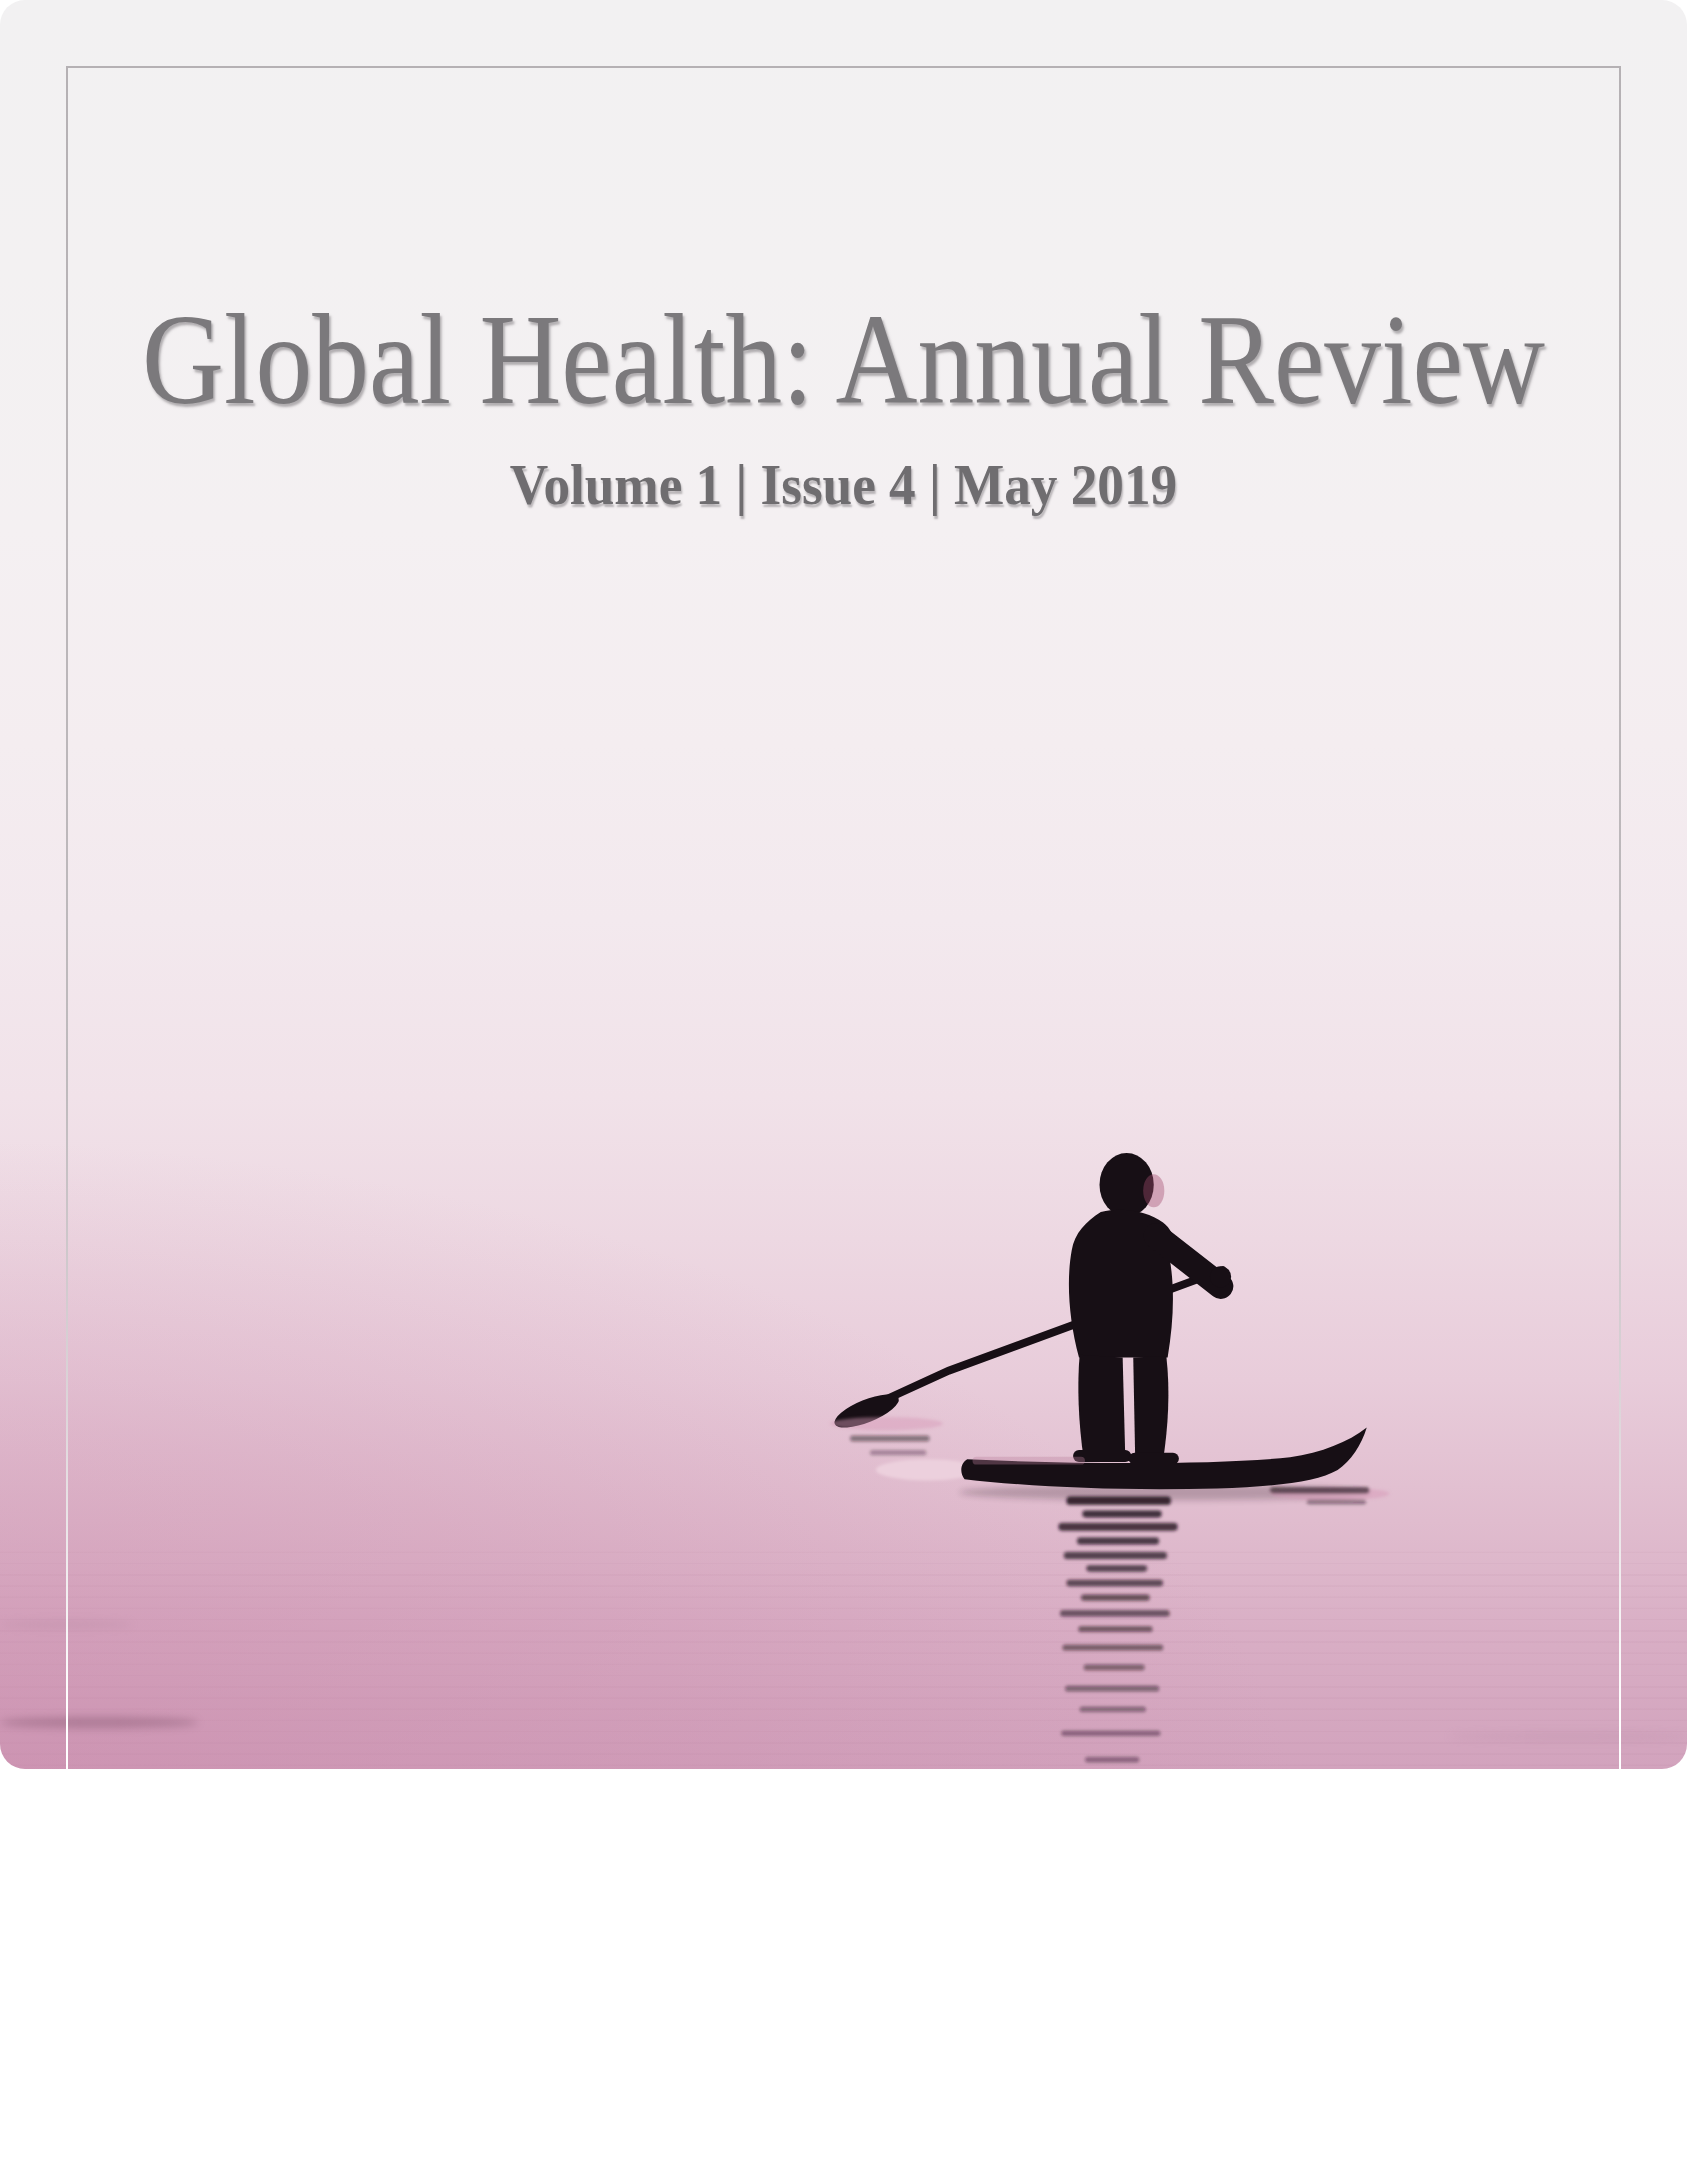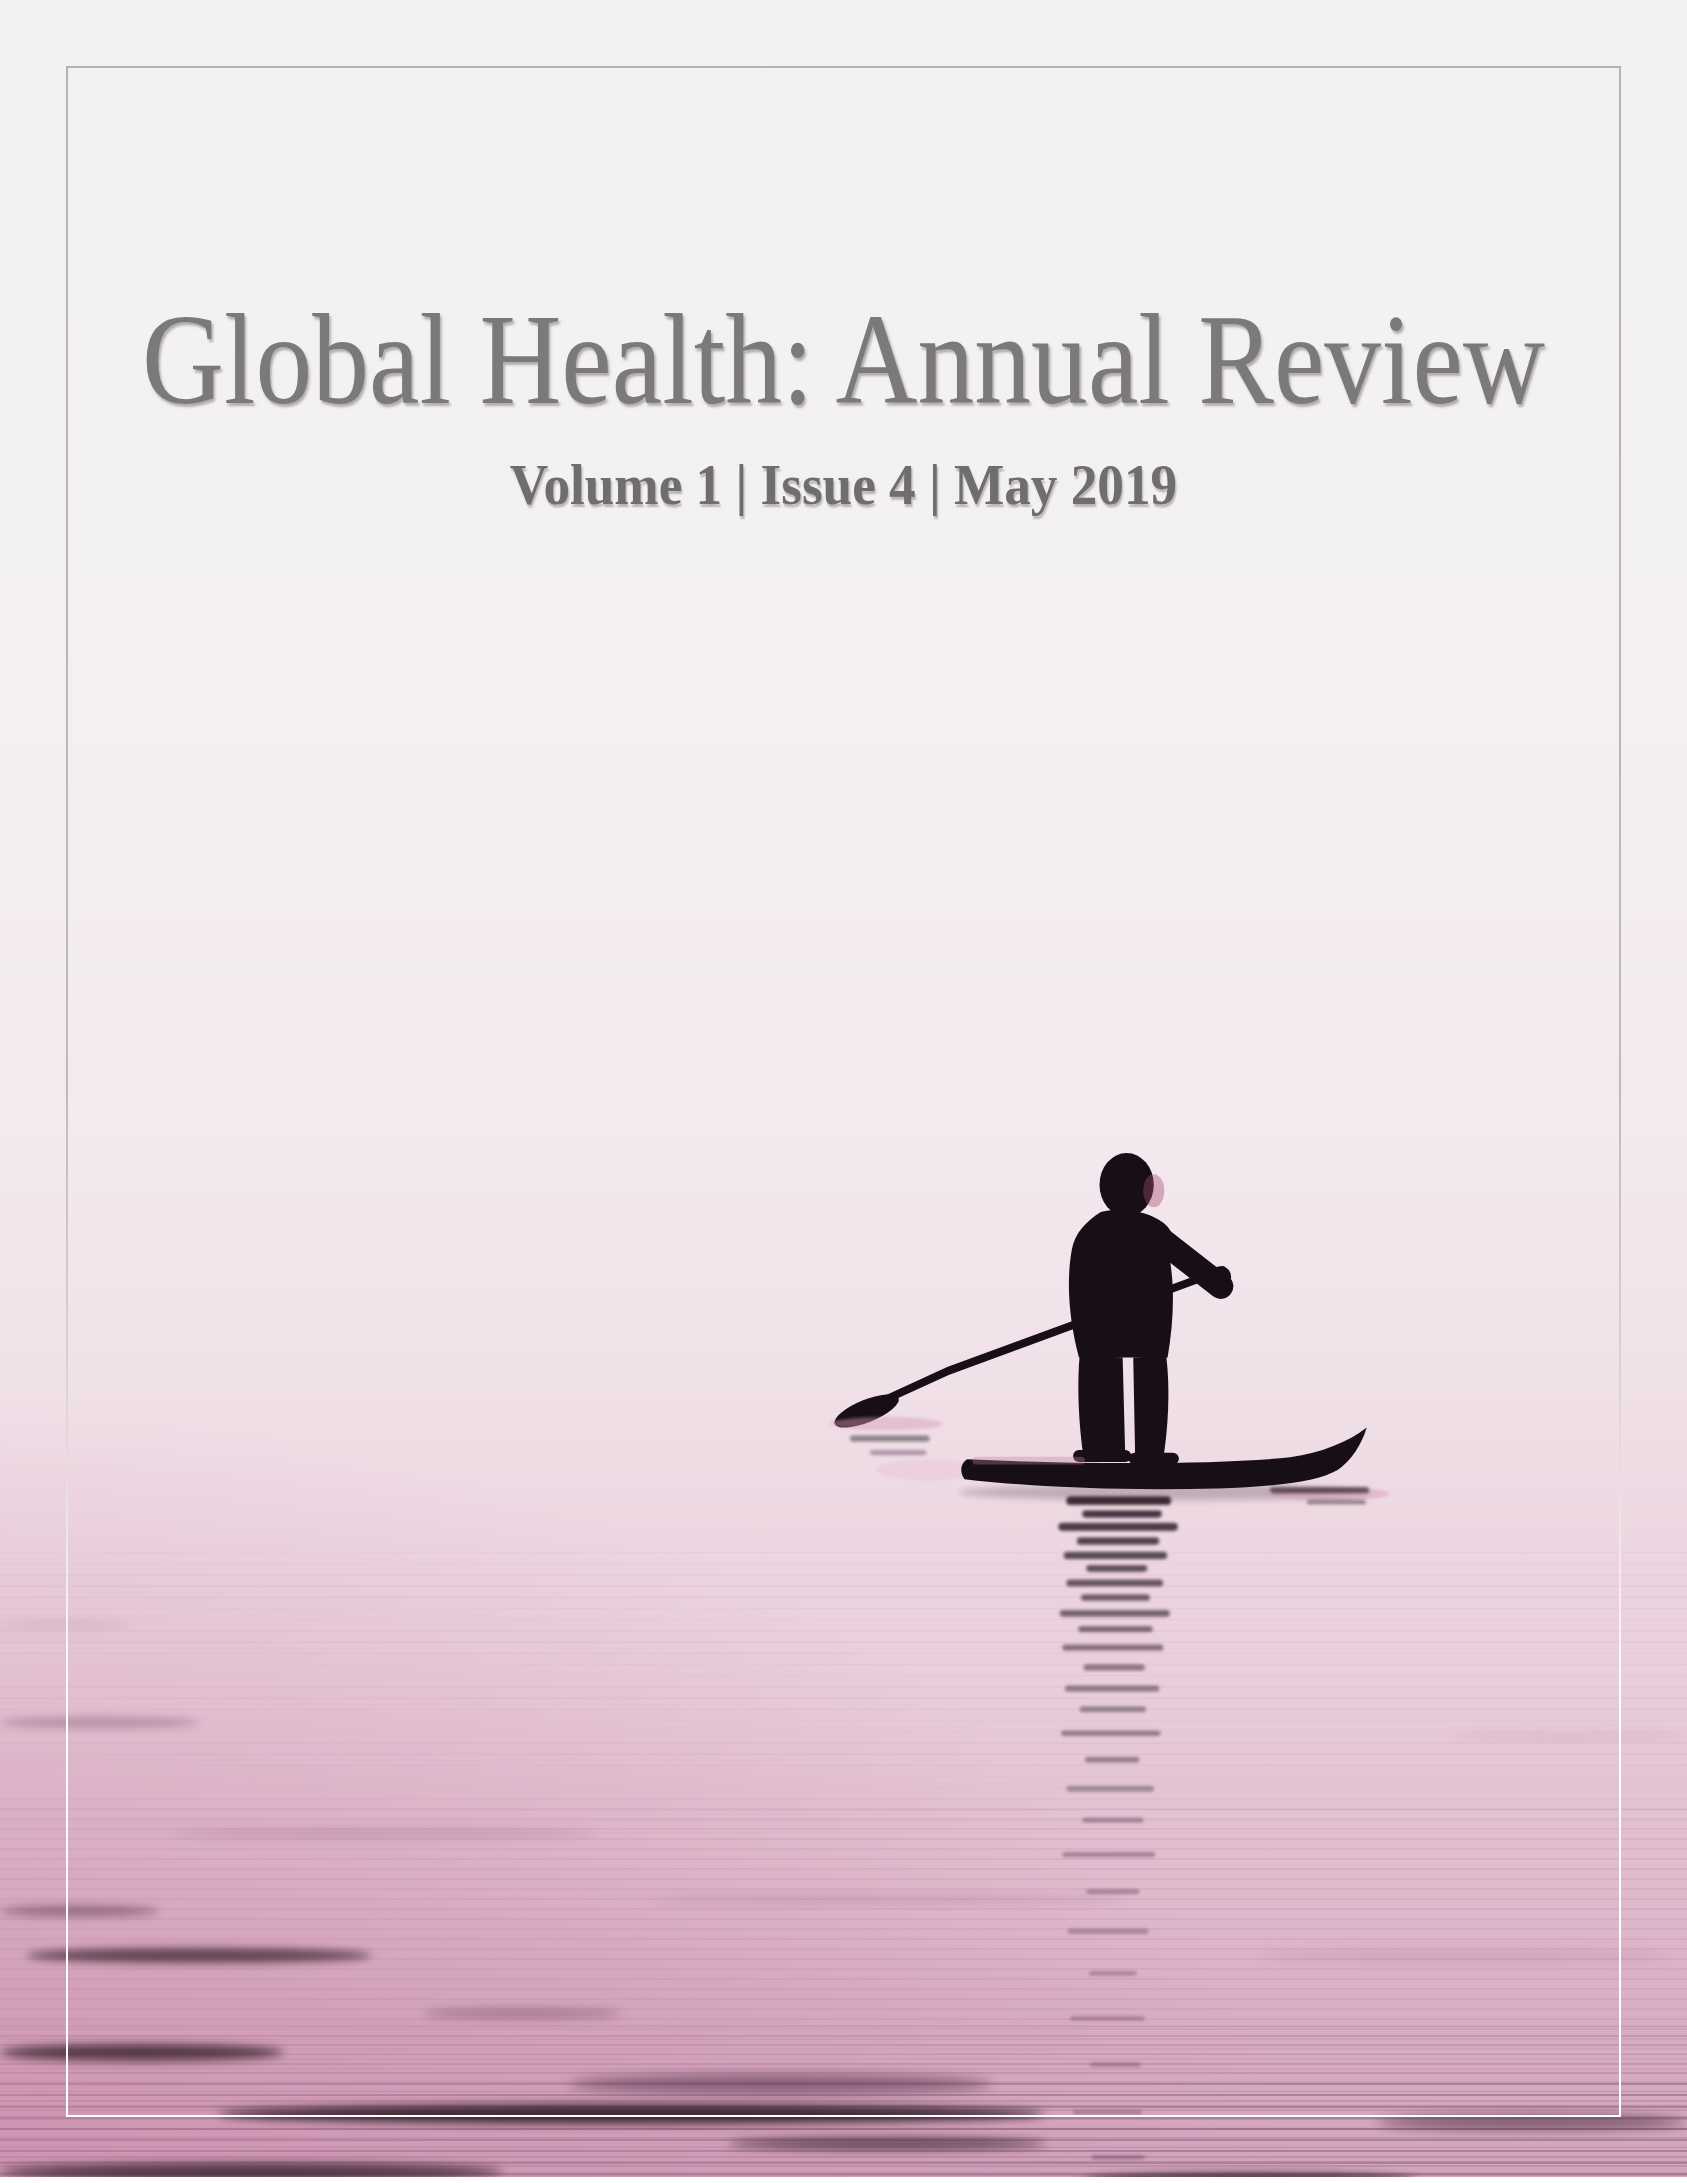--- a/index.html
+++ b/index.html
@@ -5,21 +5,21 @@
   html, body { margin: 0; padding: 0; }
   body {
     width: 1687px; height: 2183px;
     overflow: hidden;
     background: #ffffff;
     font-family: "Liberation Serif", "DejaVu Serif", serif;
   }
 
   .cover {
     position: relative;
-    width: 1687px; height: 2177px;
+    width: 1687px; height: 1769px;
     overflow: hidden;
     
     background-image:
       radial-gradient(130% 62% at -6% 104%, rgba(198,130,165,0.50) 0%, rgba(198,130,165,0.24) 38%, rgba(198,130,165,0) 64%),
       repeating-linear-gradient(180deg, rgba(150,95,125,0) 0px, rgba(150,95,125,0) 9.3px, rgba(150,95,125,0.055) 10px, rgba(150,95,125,0.055) 11.2px),
       repeating-linear-gradient(180deg, rgba(130,75,105,0) 0px, rgba(130,75,105,0) 8px, rgba(130,75,105,0.10) 8.6px, rgba(130,75,105,0.10) 10px),
       repeating-linear-gradient(180deg, rgba(95,45,75,0) 0px, rgba(95,45,75,0) 7.3px, rgba(95,45,75,0.16) 8px, rgba(95,45,75,0.16) 9.3px),
       repeating-linear-gradient(180deg, rgba(55,25,48,0) 0px, rgba(55,25,48,0) 8.6px, rgba(55,25,48,0.26) 9.3px, rgba(55,25,48,0.26) 11.2px),
       linear-gradient(180deg, #f2f1f2 0%, #f3f1f2 15%, #f4f0f2 30%, #f4edf0 42%, #f3e9ee 52%, #f1e2e9 62%, #edd8e2 70%, #e8ccda 78%, #e0bcce 86%, #d8adc4 93%, #d2a3bd 100%);
     background-size:
@@ -30,20 +30,21 @@
       100% 126px,
       100% 100%;
     background-position:
       0 0,
       0 1542px,
       0 1800px,
       0 2018px,
       0 2074px,
       0 0;
     background-repeat: no-repeat;
+    border-radius: 25px;
   }
 
   .streak {
     position: absolute;
     border-radius: 50%;
   }
 
   .scene-svg {
     position: absolute;
     left: 0; top: 0;

